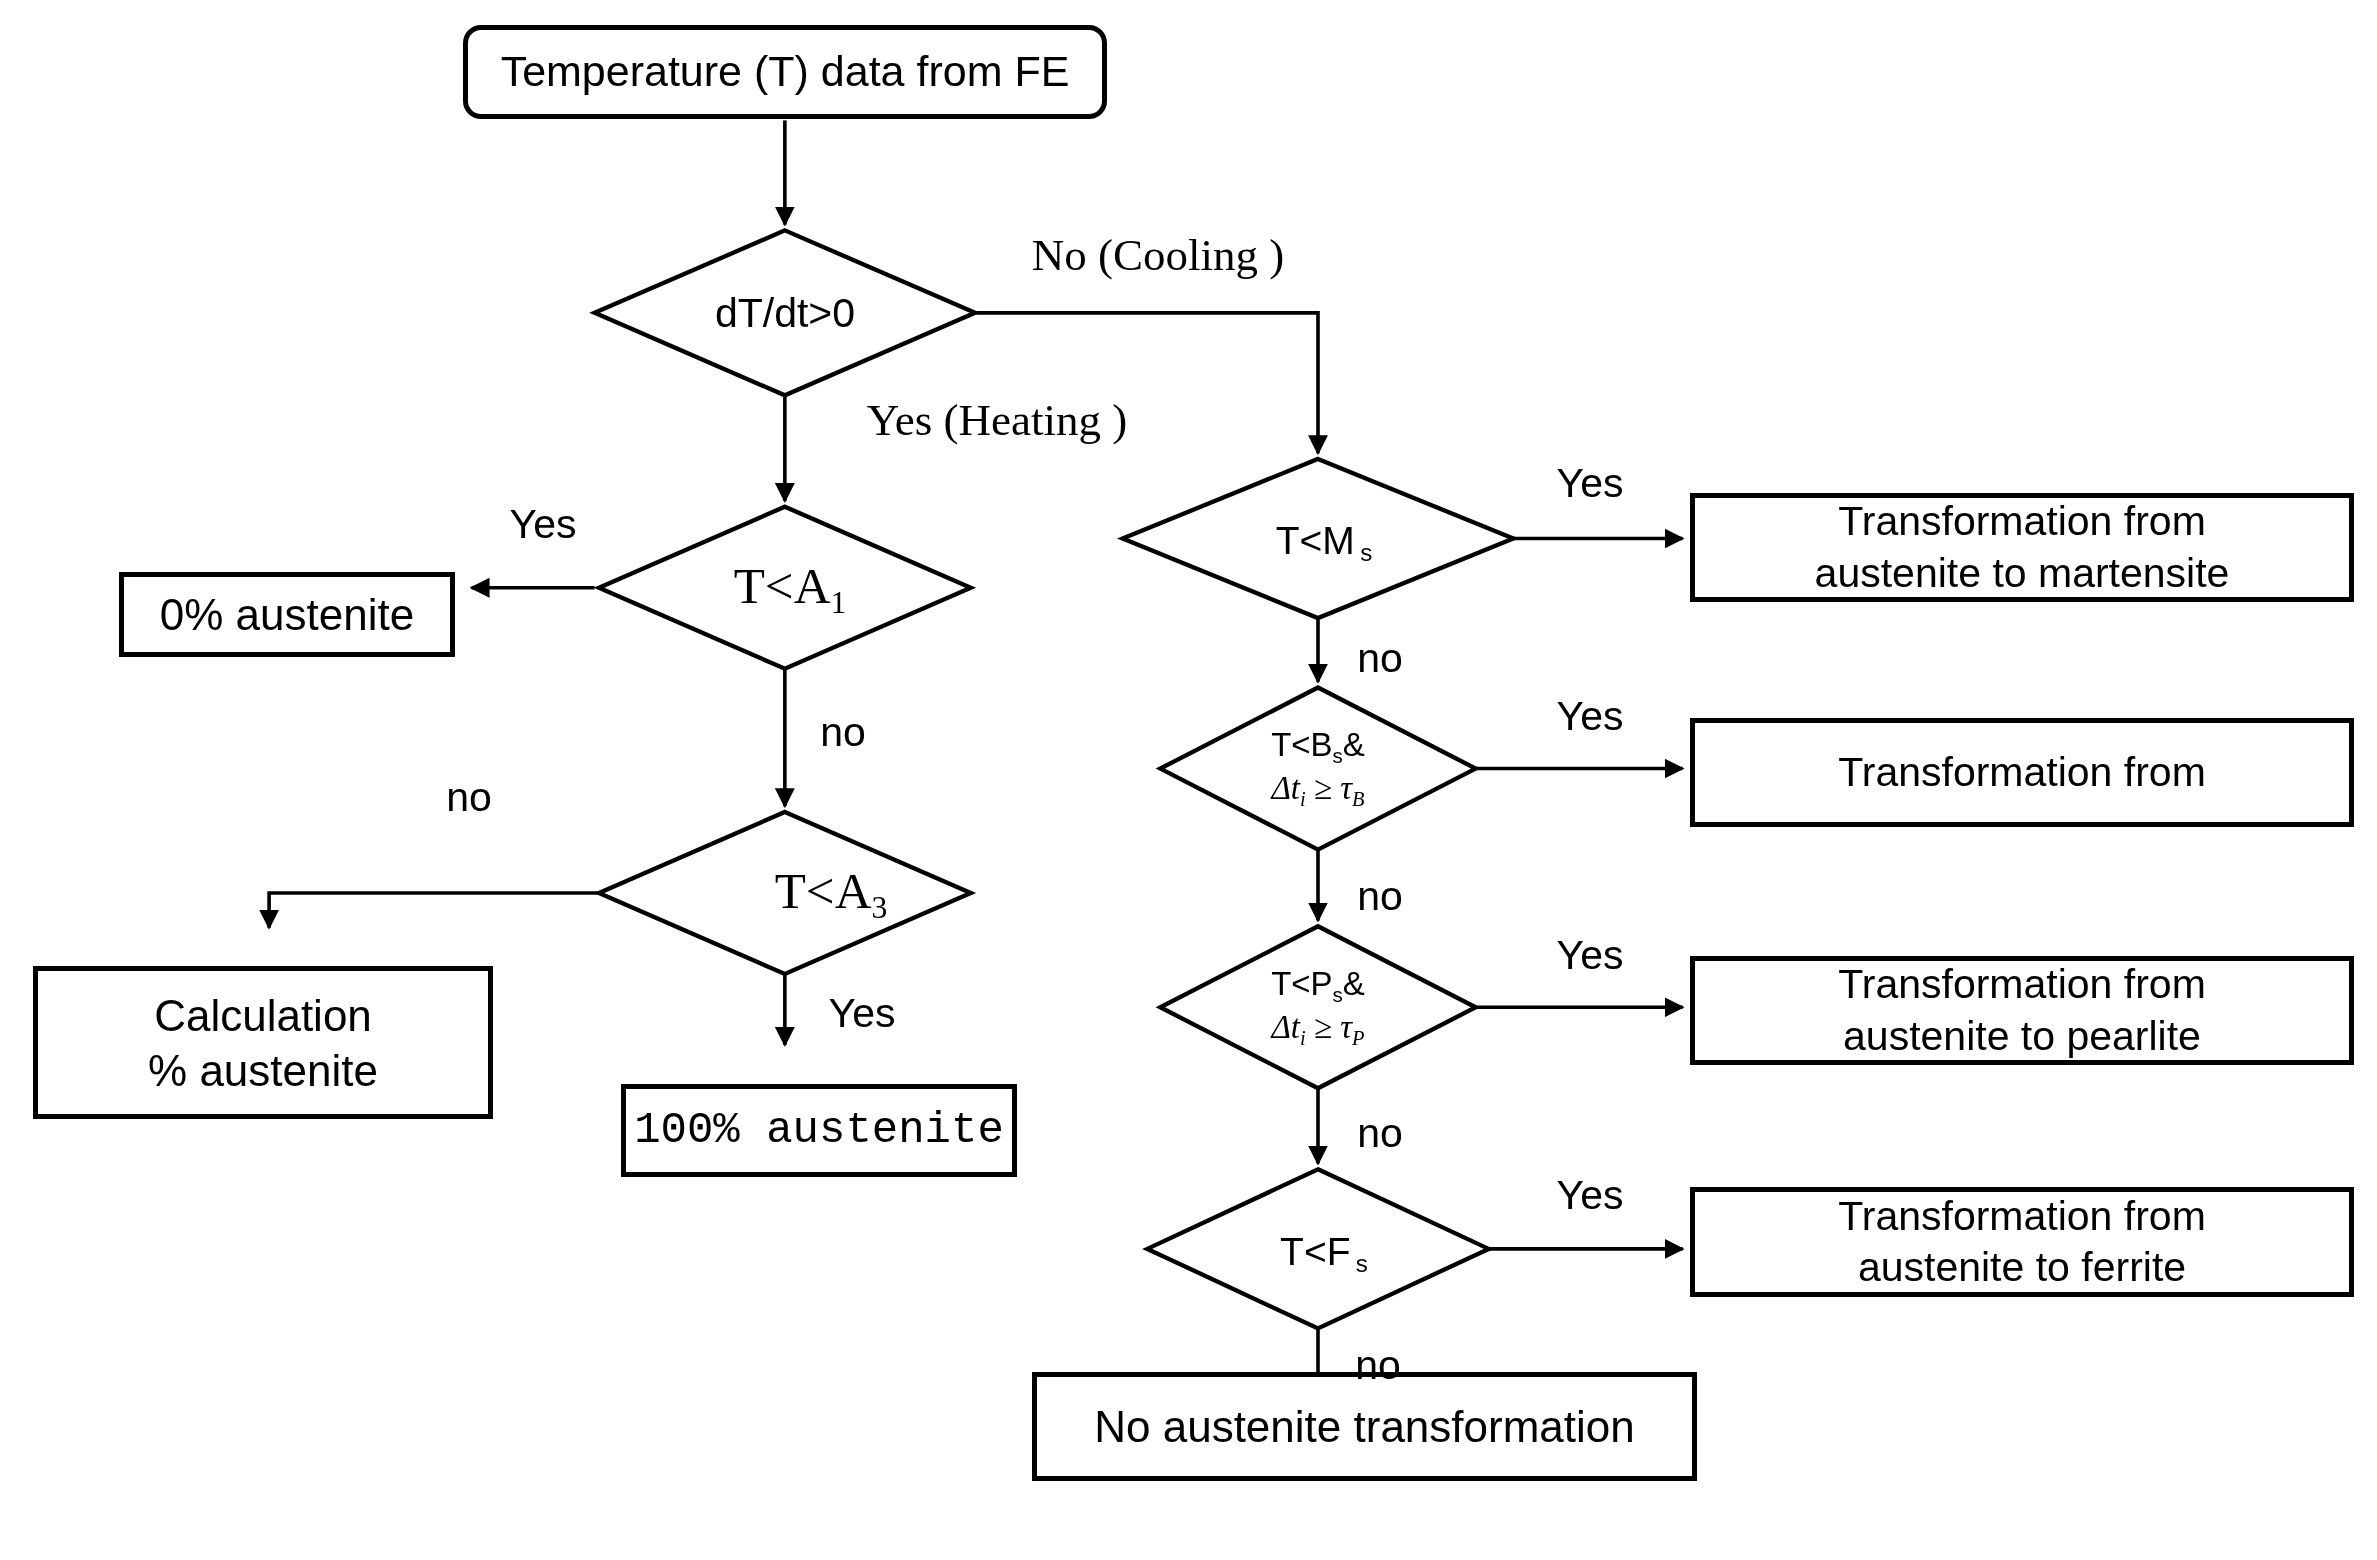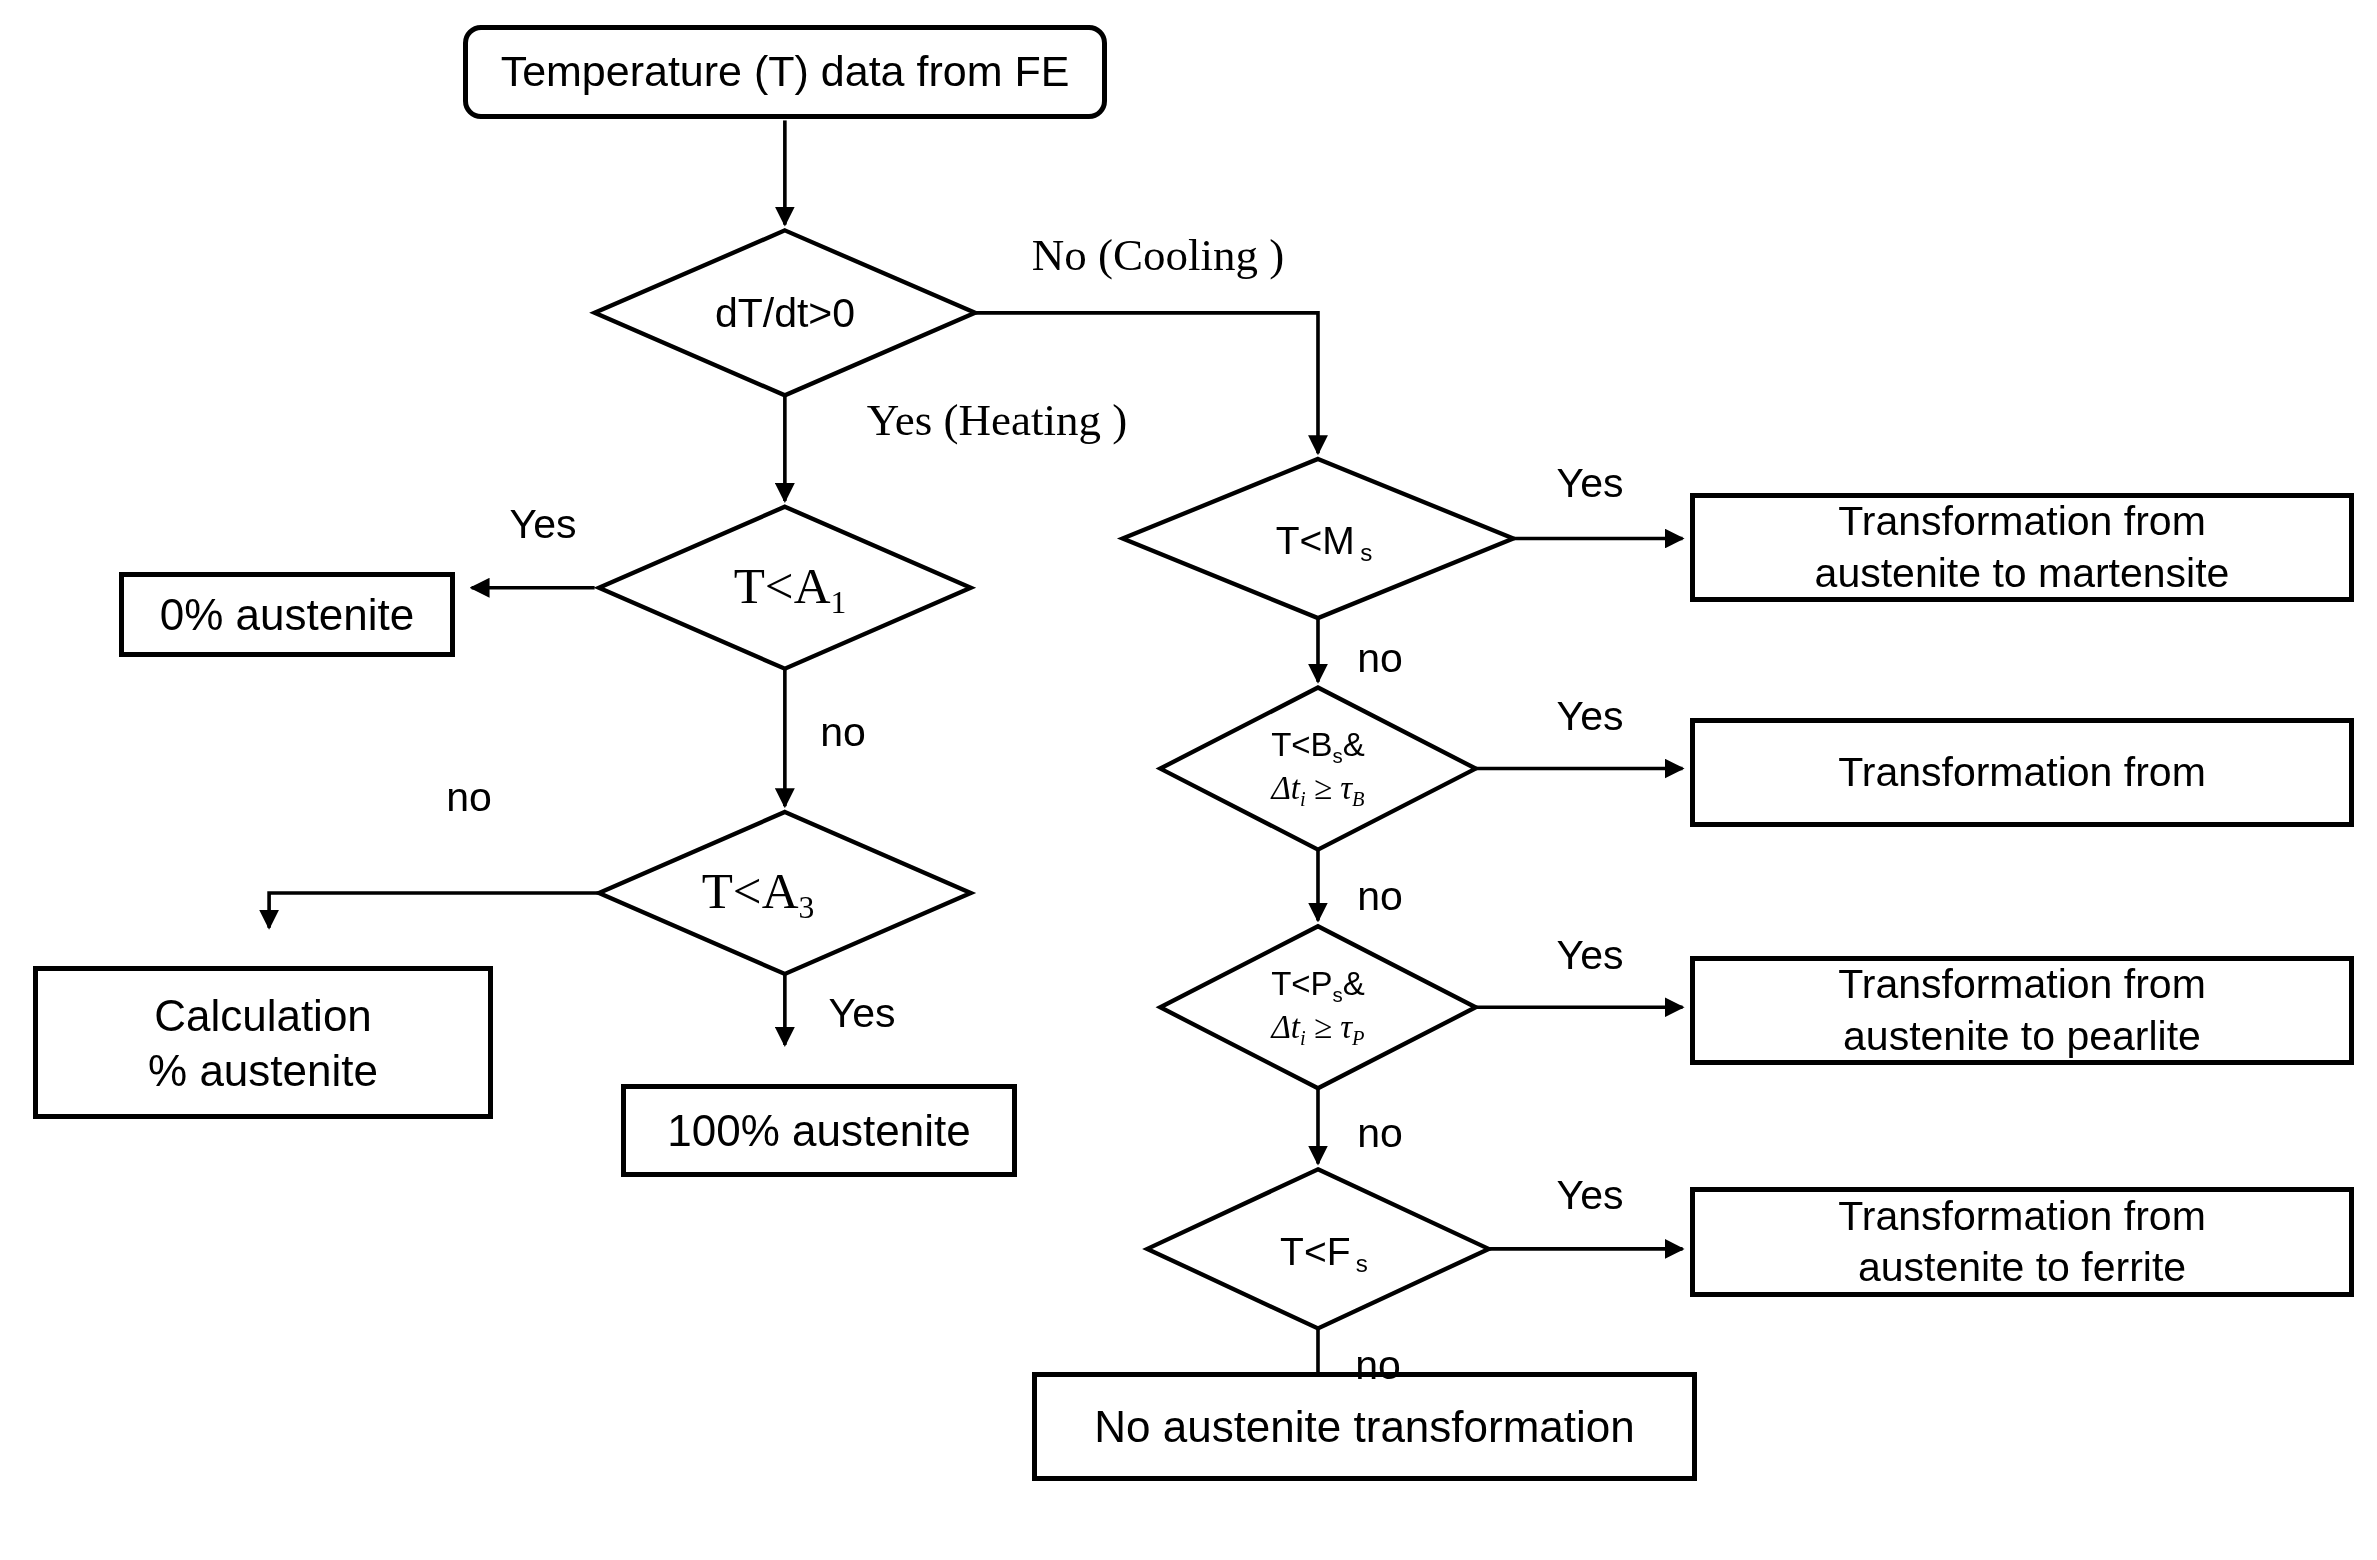--- a/index.html
+++ b/index.html
@@ -71,21 +71,21 @@
 
   <div class="node f58" style="left:119px;top:539px;width:336px;height:85px;">
     <span class="ln">0% austenite</span>
   </div>
 
   <div class="node f58" style="left:33px;top:933px;width:460px;height:153px;">
     <span class="ln">Calculation</span>
     <span class="ln">% austenite</span>
   </div>
 
-  <div class="node f58" style="left:621px;top:1051px;width:396px;height:93px;">
+  <div class="node f58" style="left:621px;top:1051px;width:396px;height:93px;font-family:Liberation Mono, monospace;">
     <span class="ln">100% austenite</span>
   </div>
 
   <div class="node f56" style="left:1690px;top:493px;width:664px;height:109px;">
     <span class="ln">Transformation from</span>
     <span class="ln">austenite to martensite</span>
   </div>
 
   <div class="node f56" style="left:1690px;top:718px;width:664px;height:109px;">
     <span class="ln">Transformation from</span>
@@ -106,21 +106,21 @@
   </div>
 
   <div class="dtext f56" style="left:785px;top:314px;">
     <span>dT/dt&gt;0</span>
   </div>
 
   <div class="dtext serif f70" style="left:790px;top:586px;">
     <span>T&lt;A</span><span class="sx">1</span>
   </div>
 
-  <div class="dtext serif f70" style="left:758px;top:891px;text-align:center;">
+  <div class="dtext serif f70" style="left:831px;top:891px;text-align:center;">
     <span>T&lt;A</span><span class="sx">3</span>
   </div>
 
   <div class="dtext f54" style="left:1324px;top:541px;">
     <span>T&lt;M</span><span class="sx sxgap">s</span>
   </div>
 
   <div class="dtext f46" style="left:1318px;top:767px;">
     <div><span>T&lt;B</span><span class="sx">s</span><span>&amp;</span></div>
     <div class="mathline"><span>Δt</span><span class="sx">i</span><span> ≥ τ</span><span class="sx">B</span></div>

